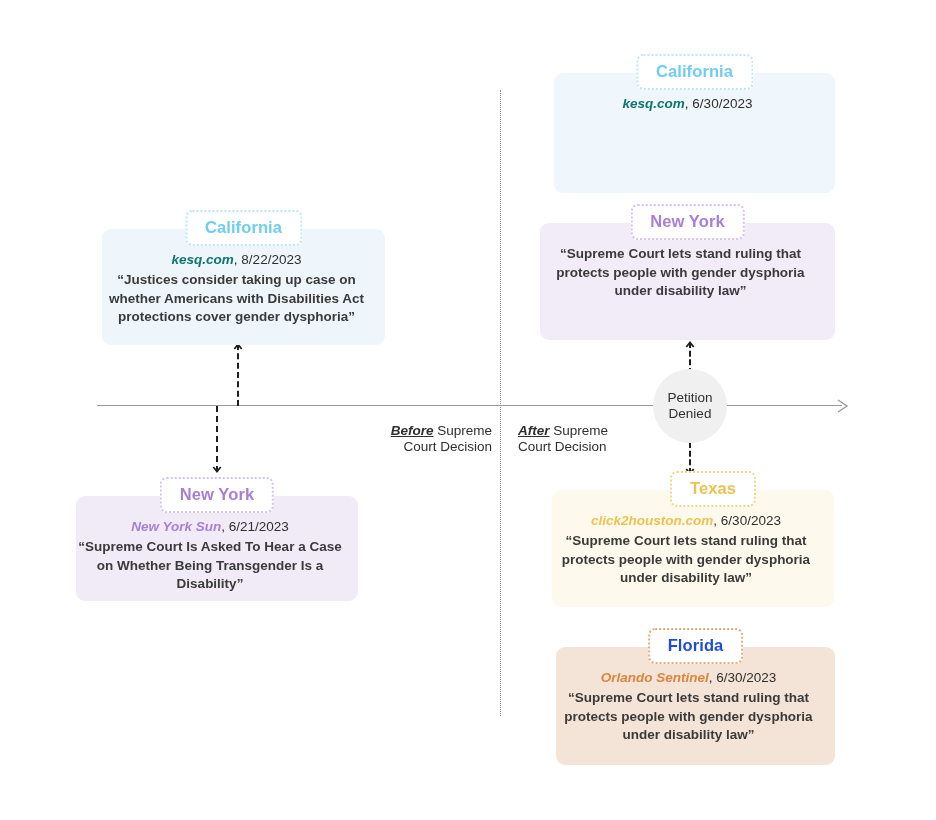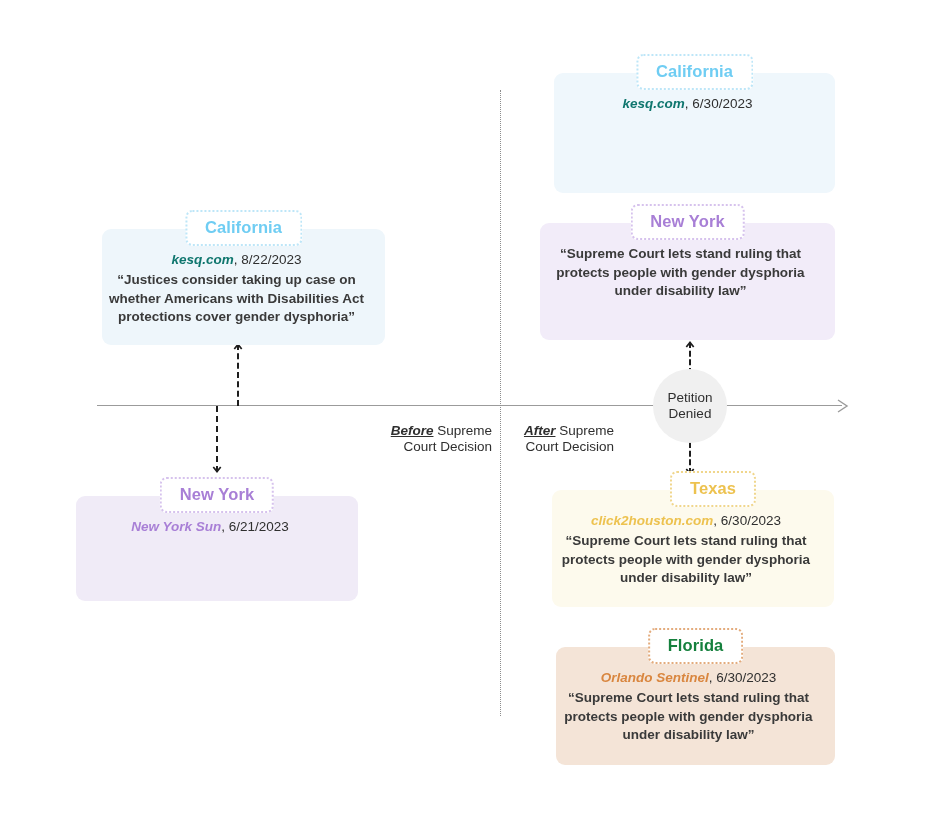--- a/index.html
+++ b/index.html
@@ -75,24 +75,24 @@
     color: #2f2f2f;
   }
   .axis-label .em { font-style: italic; font-weight: bold; text-decoration: underline; }
   .label-before {
     left: 386px;
     top: 423px;
     width: 106px;
     text-align: right;
   }
   .label-after {
-    left: 494px;
+    left: 518px;
     top: 423px;
     width: 120px;
-    text-align: right;
+    text-align: left;
   }
 
   
   .connector {
     position: absolute;
     width: 10px;
   }
   .connector .stem {
     position: absolute;
     left: 4px;
@@ -153,21 +153,21 @@
   
   .theme-blue .card-badge { color: #6fcdf3; border: 2px dotted #bde6f8; }
   .theme-blue .card-source .src { color: #0f766e; }
   
   .theme-purple .card-badge { color: #a87fd6; border: 2px dotted #d6c2ed; }
   .theme-purple .card-source .src { color: #a87fd6; }
   
   .theme-yellow .card-badge { color: #edc24f; border: 2px dotted #f0d68c; margin-left: 20px; }
   .theme-yellow .card-source .src { color: #edc24f; }
   
-  .theme-orange .card-badge { color: #15803d; border: 2px dotted #e3ab7c; }
+  .theme-orange .card-badge { color: #1d4ed8; border: 2px dotted #e3ab7c; }
   .theme-orange .card-source .src { color: #d9863f; }
 </style>
 </head>
 <body>
 
 <div id="canvas">
 
   <div class="axis-line"></div>
   <svg class="axis-arrowhead" viewBox="0 0 14 16">
     <path d="M2 2 L11 8 L2 14" fill="none" stroke="#9b9b9b" stroke-width="1.4"></path>
@@ -234,20 +234,21 @@
       <span class="src">kesq.com</span><span>, 8/22/2023</span>
     </p>
     <p class="card-headline">“Justices consider taking up case on whether Americans with Disabilities Act protections cover gender dysphoria”</p>
   </div>
 
   <div class="card theme-purple" style="left:76px; top:496px; width:282px; height:105px; background:#f0ebf7;">
     <div class="card-badge">New York</div>
     <p class="card-source">
       <span class="src">New York Sun</span><span>, 6/21/2023</span>
     </p>
+    <p class="card-headline">“Supreme Court Is Asked To Hear a Case on Whether Being Transgender Is a Disability”</p>
   </div>
 
   <div class="card theme-yellow" style="left:552px; top:490px; width:282px; height:117px; background:#fdfaed;">
     <div class="card-badge">Texas</div>
     <p class="card-source">
       <span class="src">click2houston.com</span><span>, 6/30/2023</span>
     </p>
     <p class="card-headline">“Supreme Court lets stand ruling that protects people with gender dysphoria under disability law”</p>
   </div>
 

